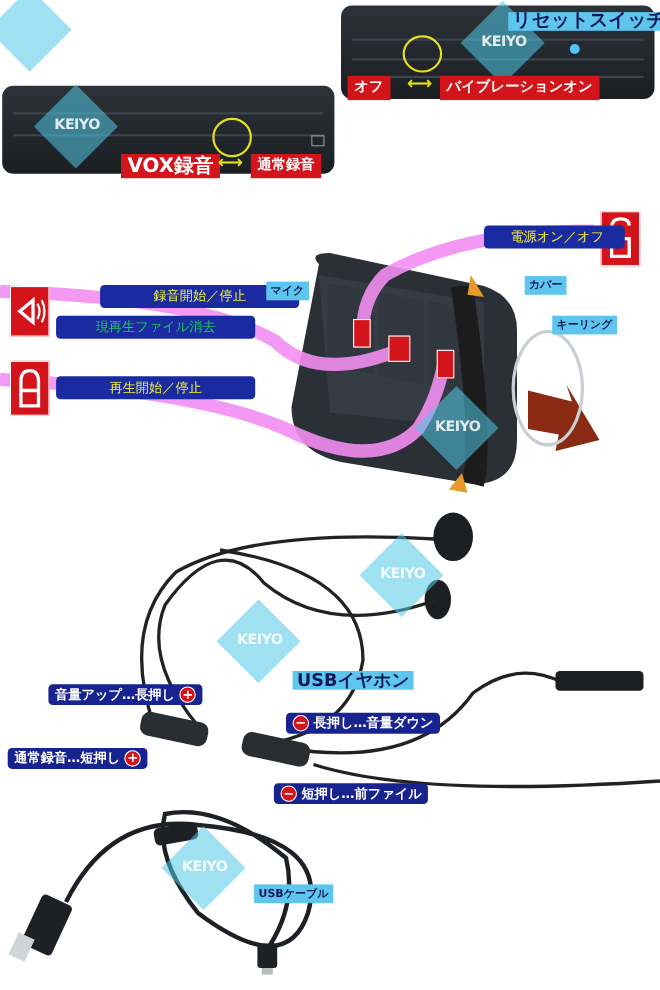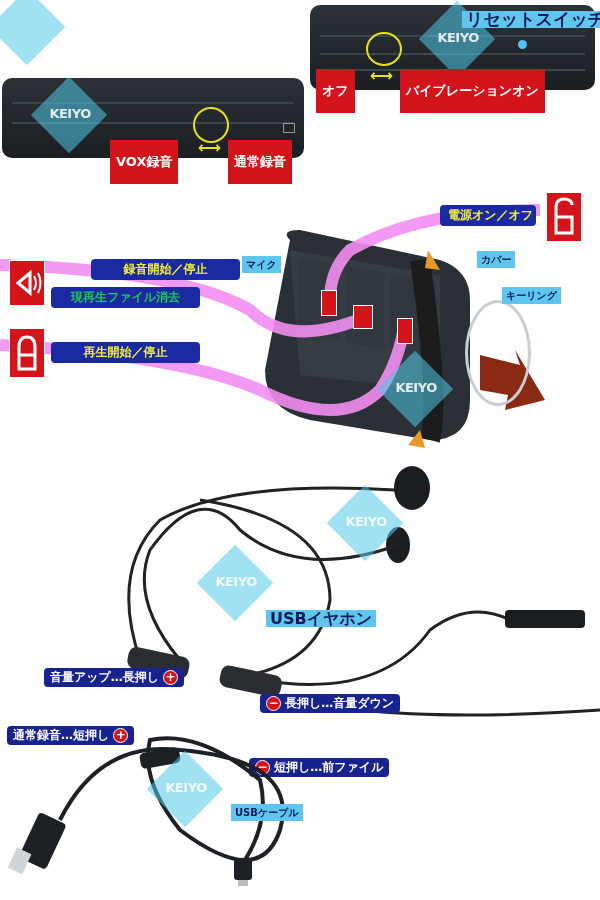--- a/index.html
+++ b/index.html
@@ -1,24 +1,24 @@
 <!DOCTYPE html>
 <html><head>
 <meta charset="utf-8">
 <style>
   html, body { margin:0; padding:0; }
   body { width:600px; height:900px; position:relative; overflow:hidden; background:#ffffff;
          font-family:"DejaVu Sans", "Liberation Sans", sans-serif; }
   .abs { position:absolute; }
   .red-label { position:absolute; background:#d4141b; color:#fff; font-weight:bold; font-size:15px;
-               padding:13px 6px; line-height:18px; white-space:nowrap; }
-  .blue-label { position:absolute; background:#1a2aa0; color:#f4ef3c; font-weight:bold; font-size:12px;
-                padding:3px 8px; line-height:15px; border-radius:4px; white-space:nowrap; }
+               padding:2px 6px; line-height:18px; white-space:nowrap; }
+  .blue-label { position:absolute; background:#1a2aa0; color:#f4ef3c; font-weight:normal; font-size:12px;
+                padding:3px 24px; line-height:15px; border-radius:4px; white-space:nowrap; }
   .navy-label { position:absolute; background:#17248f; color:#fff; font-weight:bold; font-size:12px;
-                padding:2px 6px; line-height:15px; border-radius:4px; white-space:nowrap; display:flex; align-items:center; gap:4px;margin-top:46px; }
+                padding:2px 6px; line-height:15px; border-radius:4px; white-space:nowrap; display:flex; align-items:center; gap:4px; }
   .cyan-label { position:absolute; background:#5ec6ee; color:#0d1a55; font-weight:bold; font-size:10px;
                 padding:2px 4px; line-height:13px; white-space:nowrap; }
   .pm { display:inline-block; width:13px; height:13px; border-radius:50%; background:#d4141b; color:#fff;
         font-size:12px; line-height:13px; text-align:center; font-weight:bold; border:1px solid #fff; }
   .device { position:absolute; background:linear-gradient(#2c3238,#1b1f24); border-radius:10px; }
   .groove { position:absolute; height:2px; background:#3c444c; left:10px; right:10px; }
   .keiyo { position:absolute; width:54px; height:54px; transform:rotate(45deg); background:rgba(80,200,230,0.55); }
   .keiyo-text { position:absolute; transform:rotate(-45deg); width:54px; top:18px; left:0; text-align:center;
                 font-size:13px; font-weight:bold; color:rgba(255,255,255,0.85); letter-spacing:-0.5px; }
   .ring { position:absolute; border:3px solid #c8ced4; border-radius:50%; }
@@ -46,21 +46,21 @@
 
 <div class="device" style="left:2px;top:78px;width:302px;height:80px;">
   <div class="groove" style="top:24px;"></div>
     <div class="groove" style="top:44px;"></div>
 </div>
 <div class="keiyo" style="left:42px;top:88px;">
     <div class="keiyo-text">KEIYO</div>
   </div>
 <div class="switch-circle" style="left:193px;top:107px;width:32px;height:32px;"></div>
 <div class="abs" style="left:283px;top:123px;width:10px;height:8px;border:1px solid #999;"></div>
-<div class="red-label" style="left:110px;top:140px;font-size:13px;">VOX録音</div>
+<div class="red-label" style="left:110px;top:140px;font-size:18px;">VOX録音</div>
 <div class="arrow-both" style="left:198px;top:138px;">⟷</div>
 <div class="red-label" style="left:228px;top:140px;font-size:13px;">通常録音</div>
 
 <svg class="abs" style="left:0;top:190px;" width="600" height="280">
   <path d="M290 50 Q280 40 300 40 L440 70 Q470 80 470 110 L470 210 Q470 250 430 250 L310 230 Q265 220 265 180 Z" fill="#2a3036"></path>
   <path d="M290 60 L440 85 L440 200 L300 185 Z" fill="#353c43"></path>
   <path d="M298 68 L340 75 L340 150 L298 142 Z" fill="#30373e"></path>
   <path d="M345 76 L385 83 L385 160 L345 152 Z" fill="#30373e"></path>
   <path d="M390 84 L435 92 L435 168 L390 160 Z" fill="#30373e"></path>
   <path d="M420 70 Q440 210 430 250" stroke="#1c1c1c" stroke-width="20" fill="none"></path>

